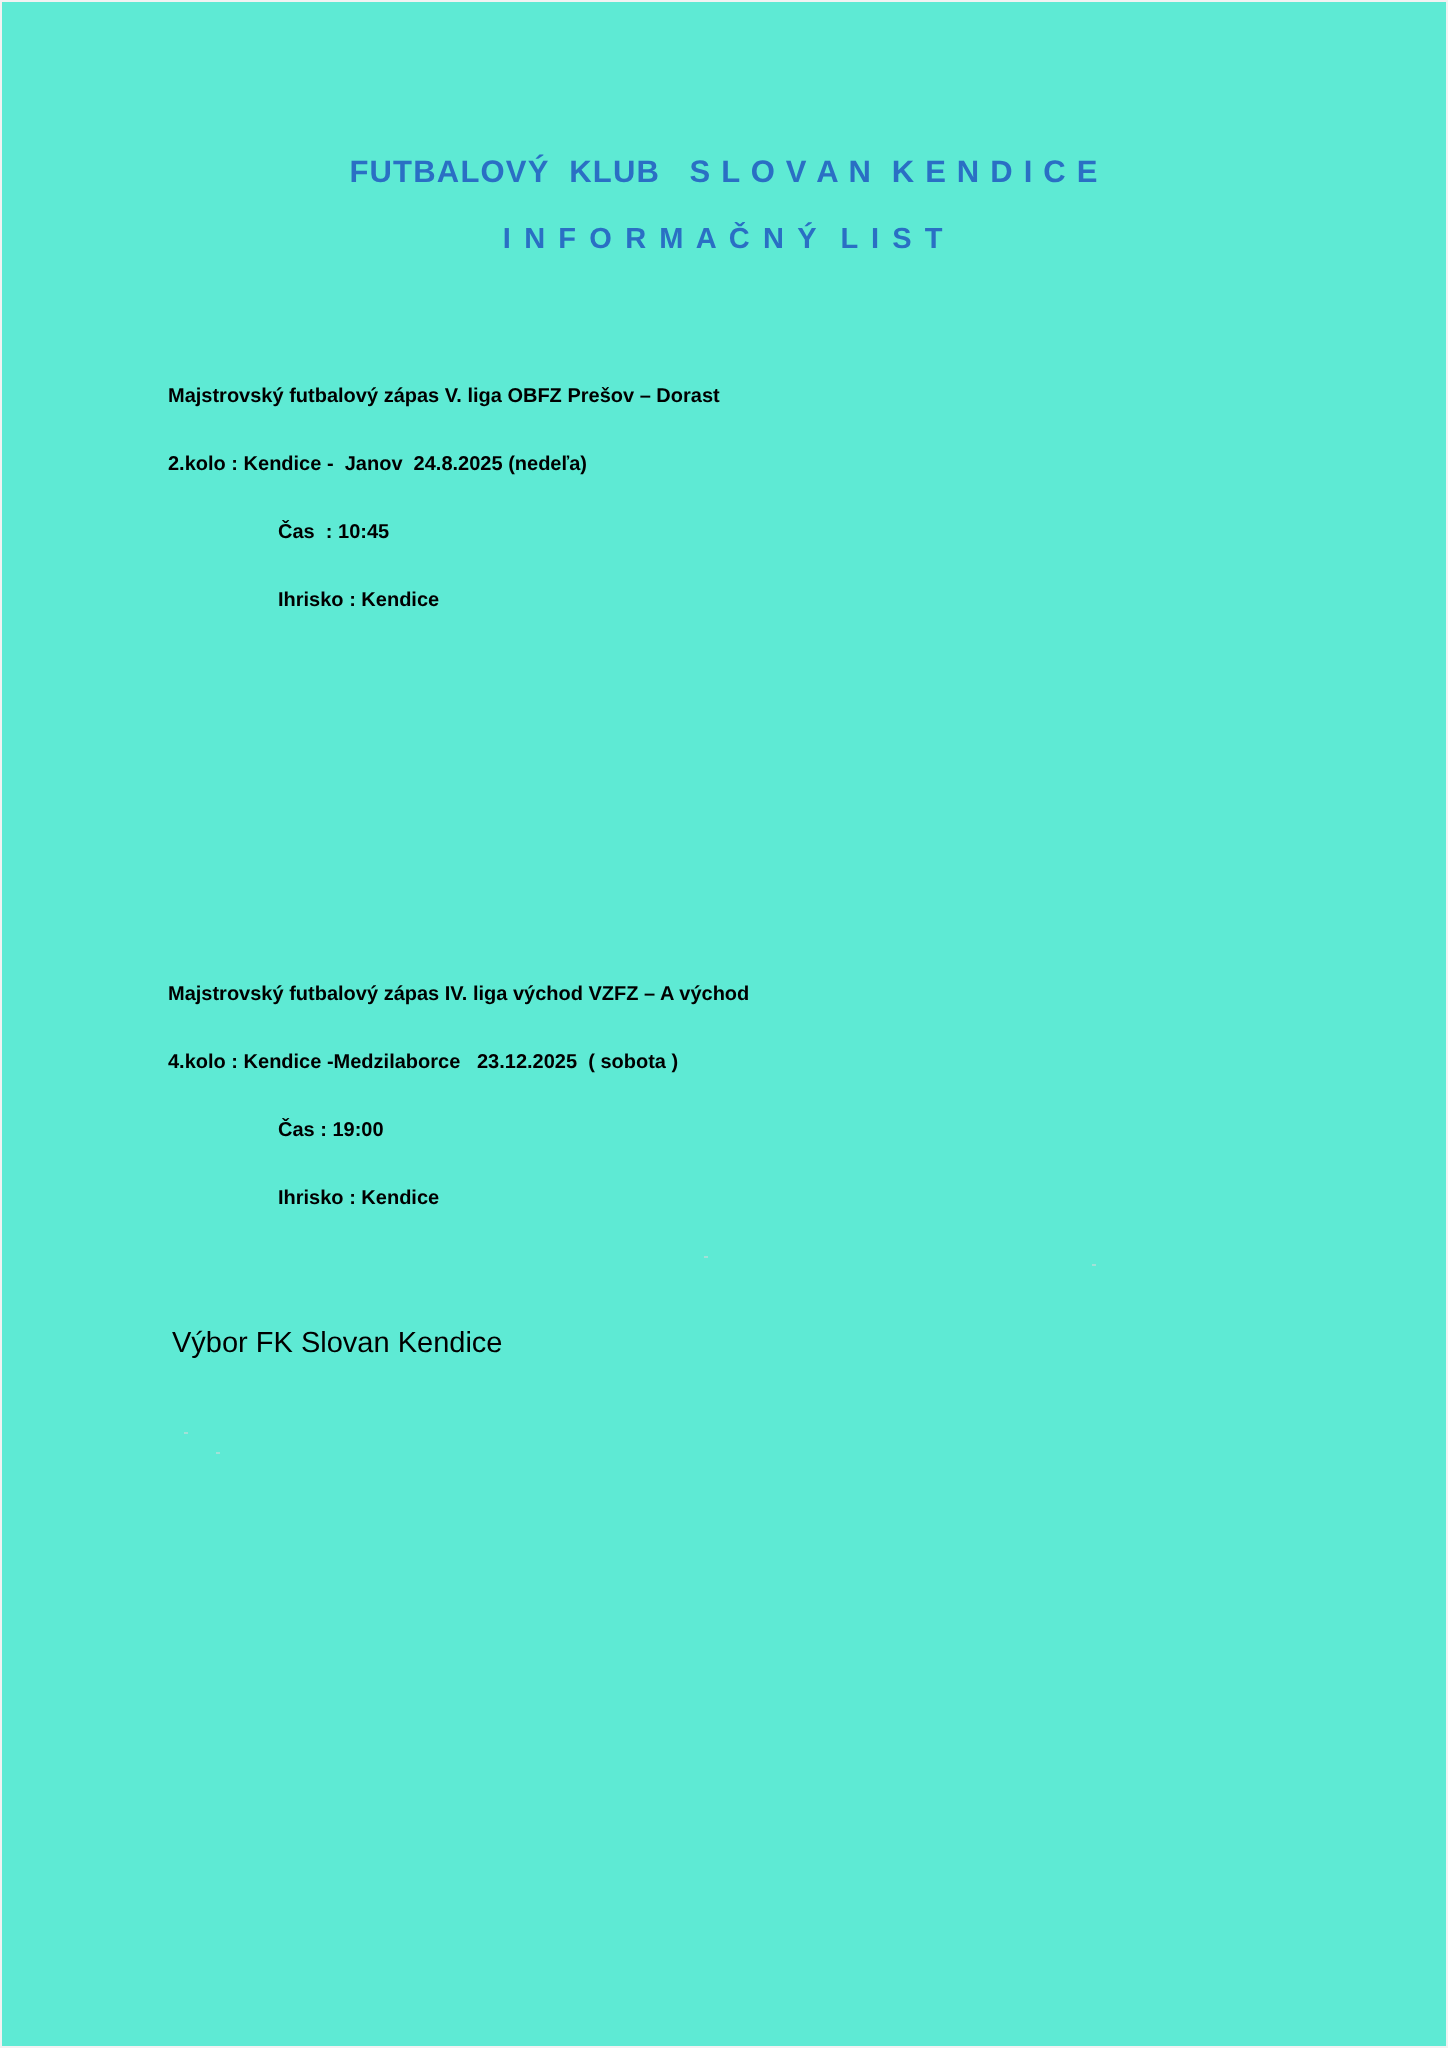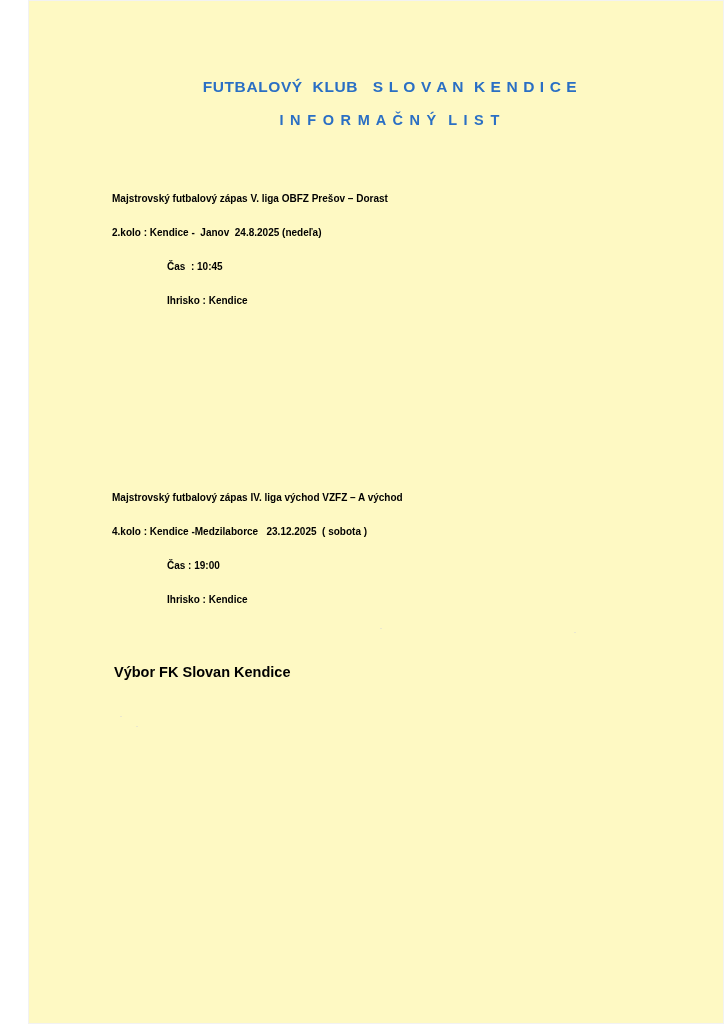--- a/index.html
+++ b/index.html
@@ -13,22 +13,21 @@
     height: 1024px;
     position: relative;
     font-family: "Liberation Sans", sans-serif;
     color: #000000;
     overflow: hidden;
   }
 
   .page {
     position: absolute;
     inset: 0;
-    background: #fef9c3;
-    margin-left: 28px;
+    background: #5eead4;
   }
 
   
   .scan-edge {
     position: absolute;
     inset: 0;
     border: 1px solid #f2f2f2;
     pointer-events: none;
   }
 
@@ -80,21 +79,21 @@
   }
 
   .line.indent {
     padding-left: 55px;
   }
 
   .signature {
     position: absolute;
     top: 664px;
     left: 86px;
-    font-weight: bold;
+    font-weight: normal;
     font-size: 14.5px;
     white-space: pre;
   }
 
   
   .speck {
     position: absolute;
     background: #d9d9d9;
     width: 2px;
     height: 1px;

